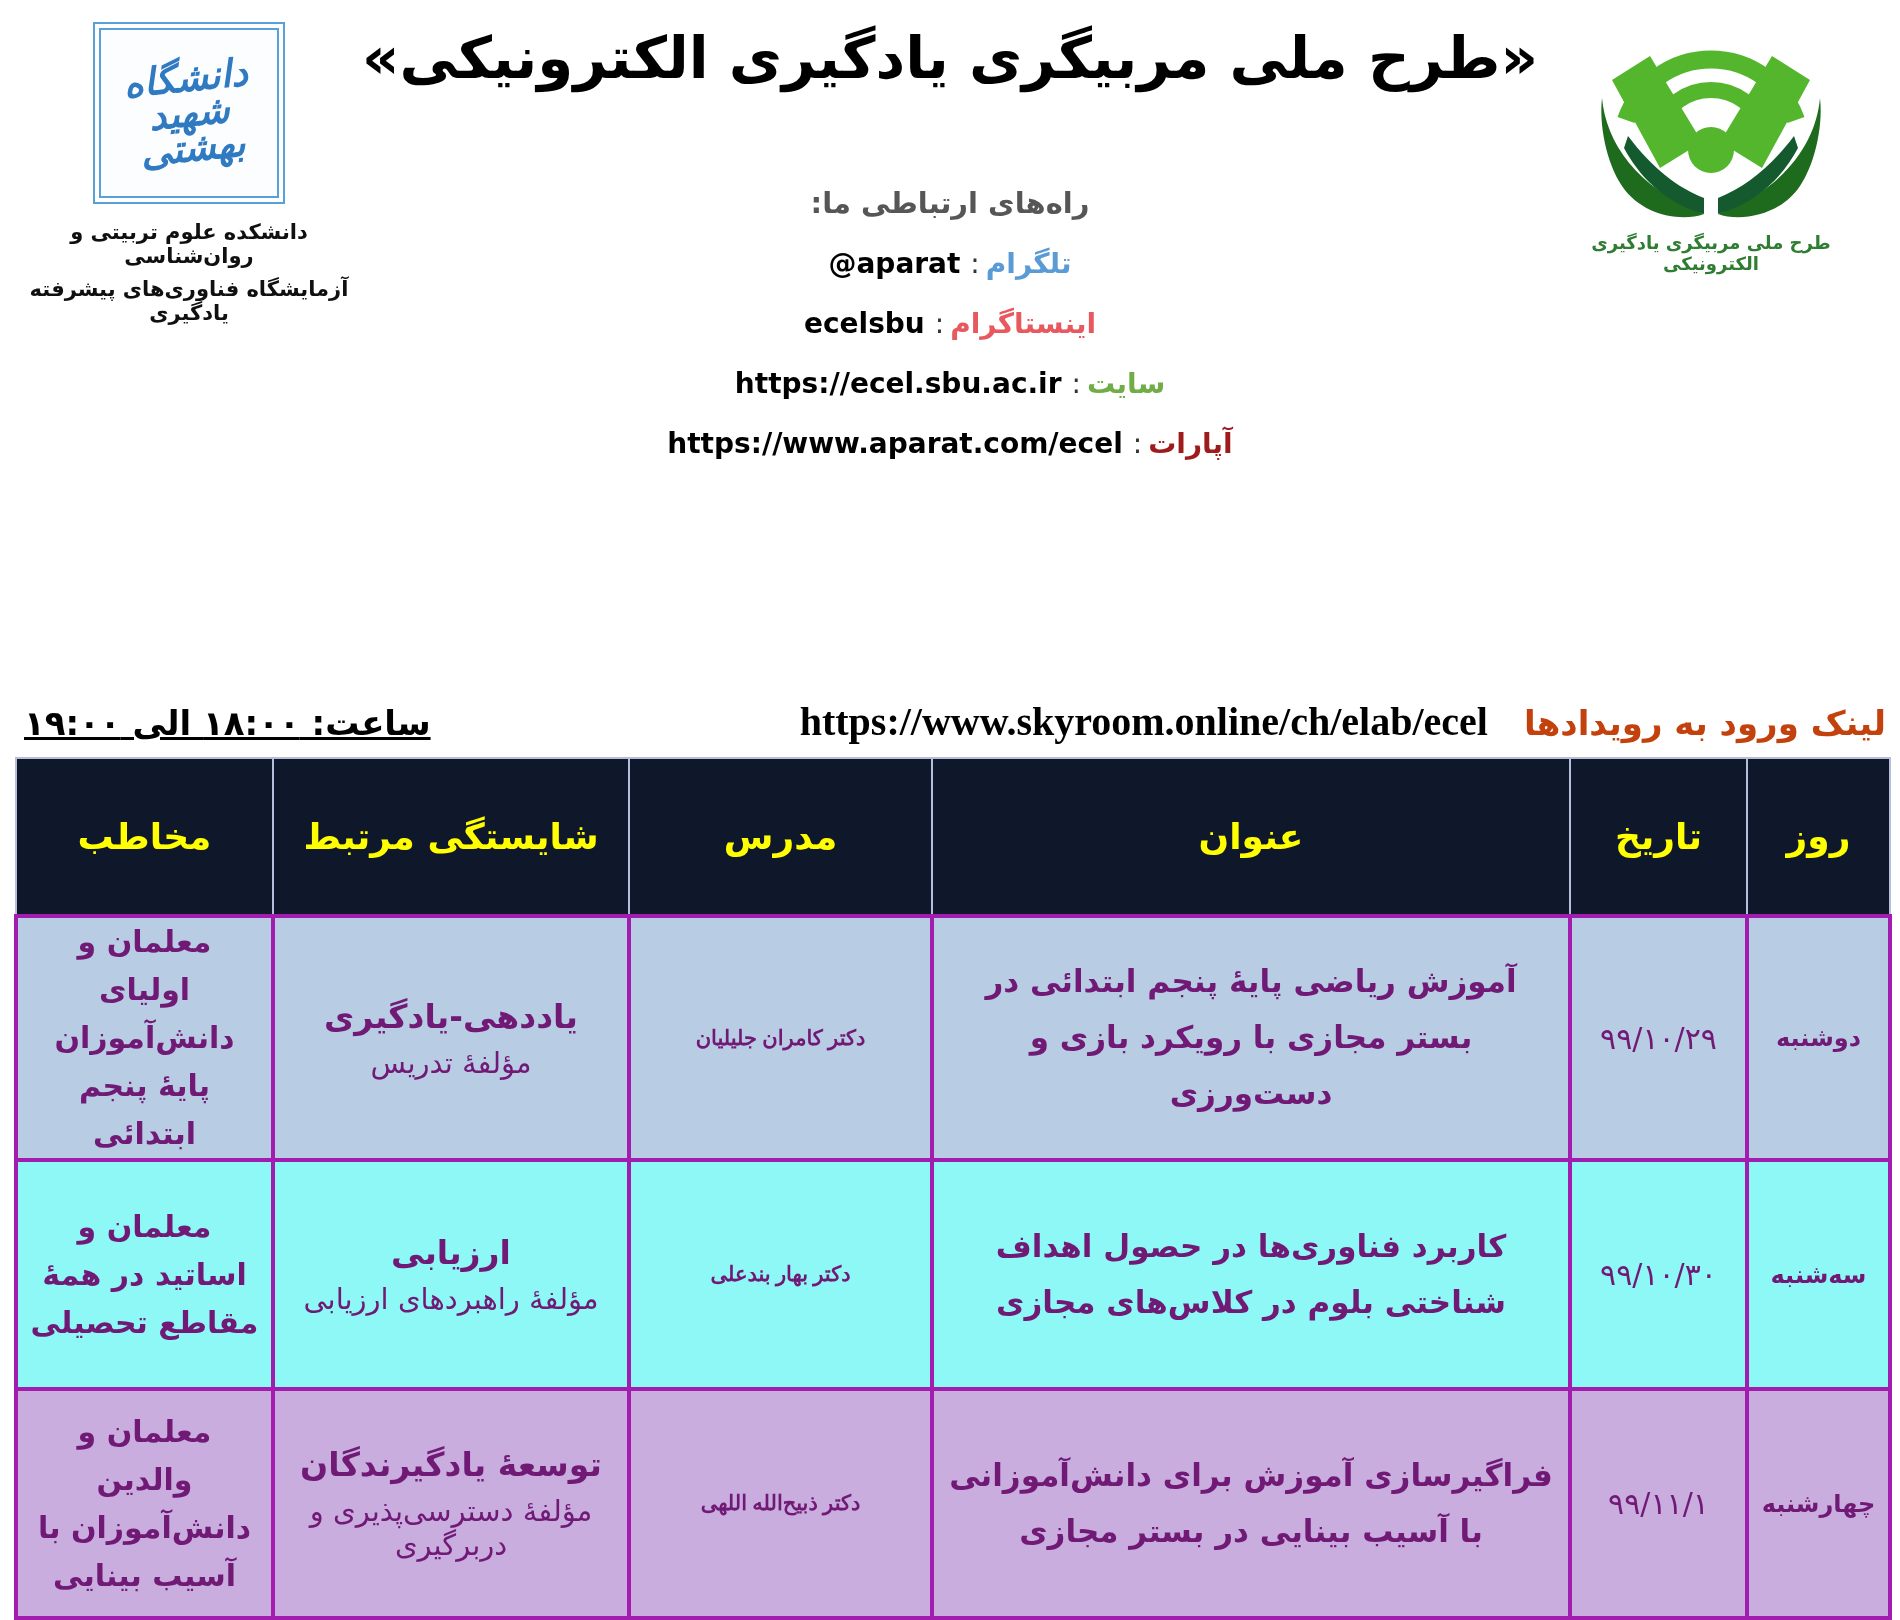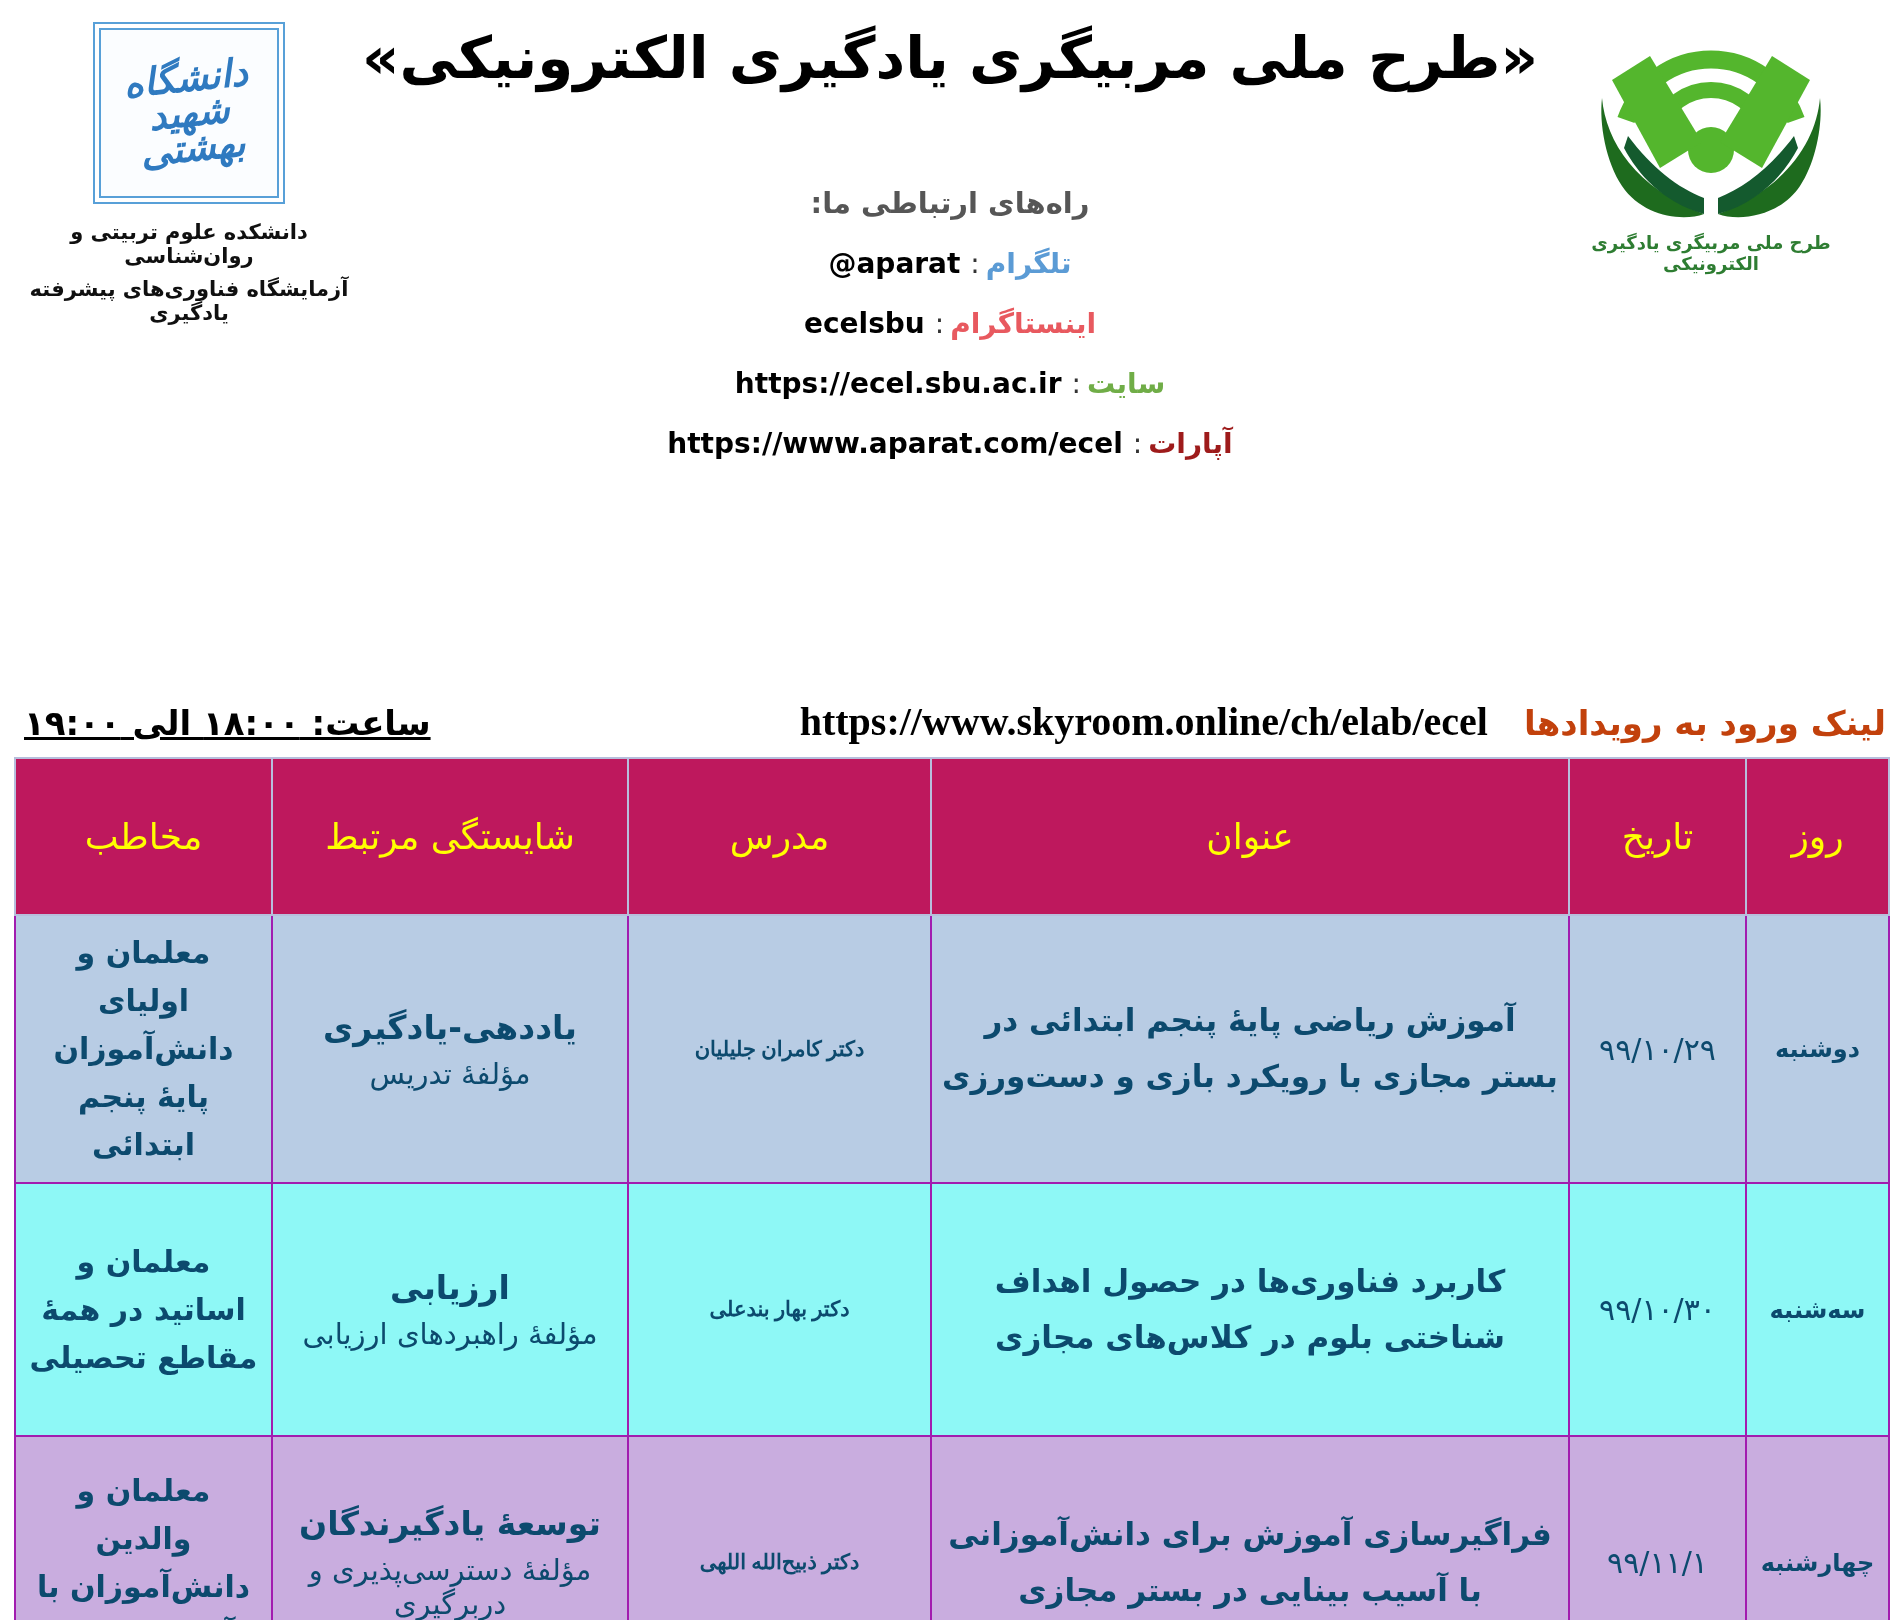--- a/index.html
+++ b/index.html
@@ -38,24 +38,24 @@
   .time-text{font-size:34px;font-weight:bold;color:#000;direction:rtl;text-decoration:underline;}
   .link-group{direction:rtl;display:flex;align-items:baseline;gap:36px;}
   .link-label{font-size:34px;font-weight:bold;color:#c2410c;}
   .link-url{font-family:"Liberation Serif","DejaVu Serif",serif;font-weight:bold;
             font-size:40px;color:#000;direction:ltr;unicode-bidi:embed;}
 
   
   table.schedule{position:absolute;top:757px;left:14px;width:1874px;
                  border-collapse:collapse;direction:rtl;table-layout:fixed;
                  border:1px solid #8a8a8a;}
-  .schedule th{background:#be185d;color:#ffff00;font-size:36px;font-weight:normal;
+  .schedule th{background:#0f172a;color:#ffff00;font-size:36px;font-weight:bold;
                height:153px;border:2px solid #b7bedc;text-align:center;vertical-align:middle;}
-  .schedule td{border:2px solid #a21caf;text-align:center;vertical-align:middle;
-               color:#0c4a6e;padding:13px 10px;height:225px;}
+  .schedule td{border:4px solid #a21caf;text-align:center;vertical-align:middle;
+               color:#701a75;padding:0 10px;height:225px;}
   .col-day{width:143px;}  .col-date{width:177px;} .col-title{width:638px;}
   .col-instr{width:303px;}.col-comp{width:356px;} .col-aud{width:257px;}
   .cell-day{font-size:24px;font-weight:bold;}
   .cell-date{font-size:30px;direction:rtl;}
   .cell-title{font-size:31px;font-weight:bold;line-height:1.8;padding:0 46px;}
   .cell-instr{font-size:21px;font-weight:bold;font-family:Liberation Serif, serif;}
   .comp-main{font-size:33px;font-weight:bold;}
   .comp-sub{font-size:29px;margin-top:10px;}
   .cell-aud{font-size:30px;font-weight:bold;line-height:1.6;padding:0 14px;}
 </style>

